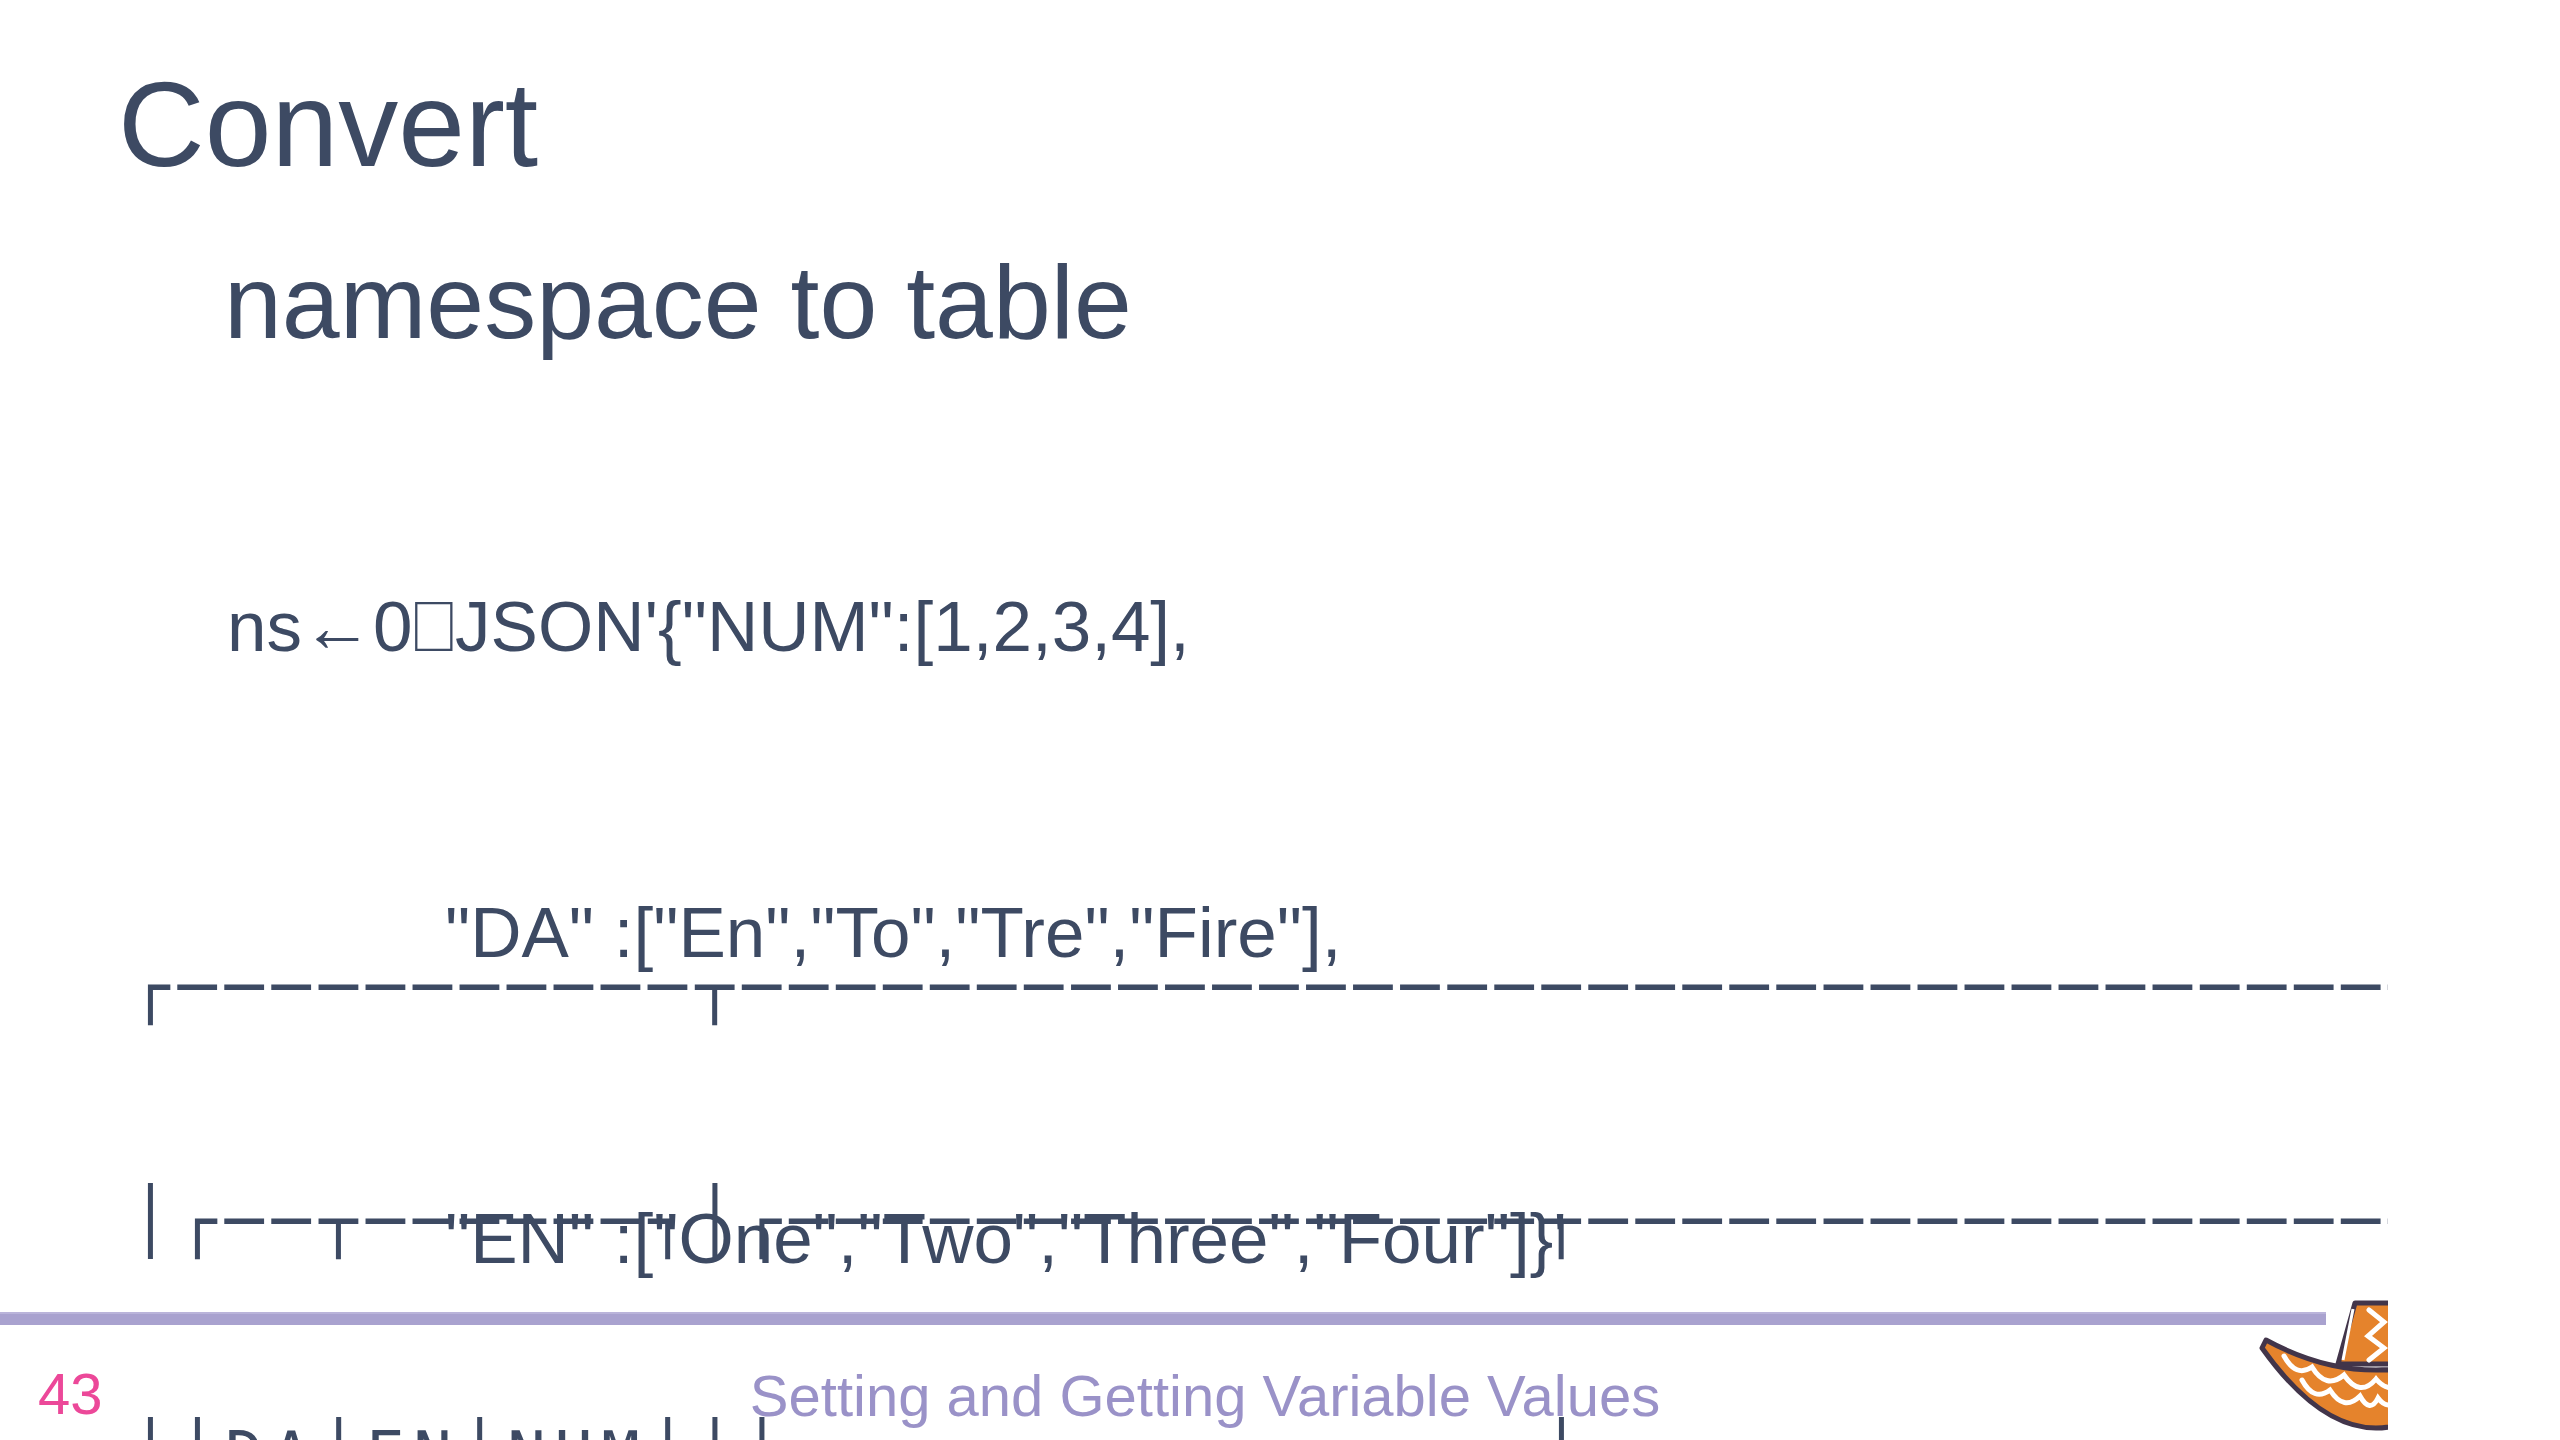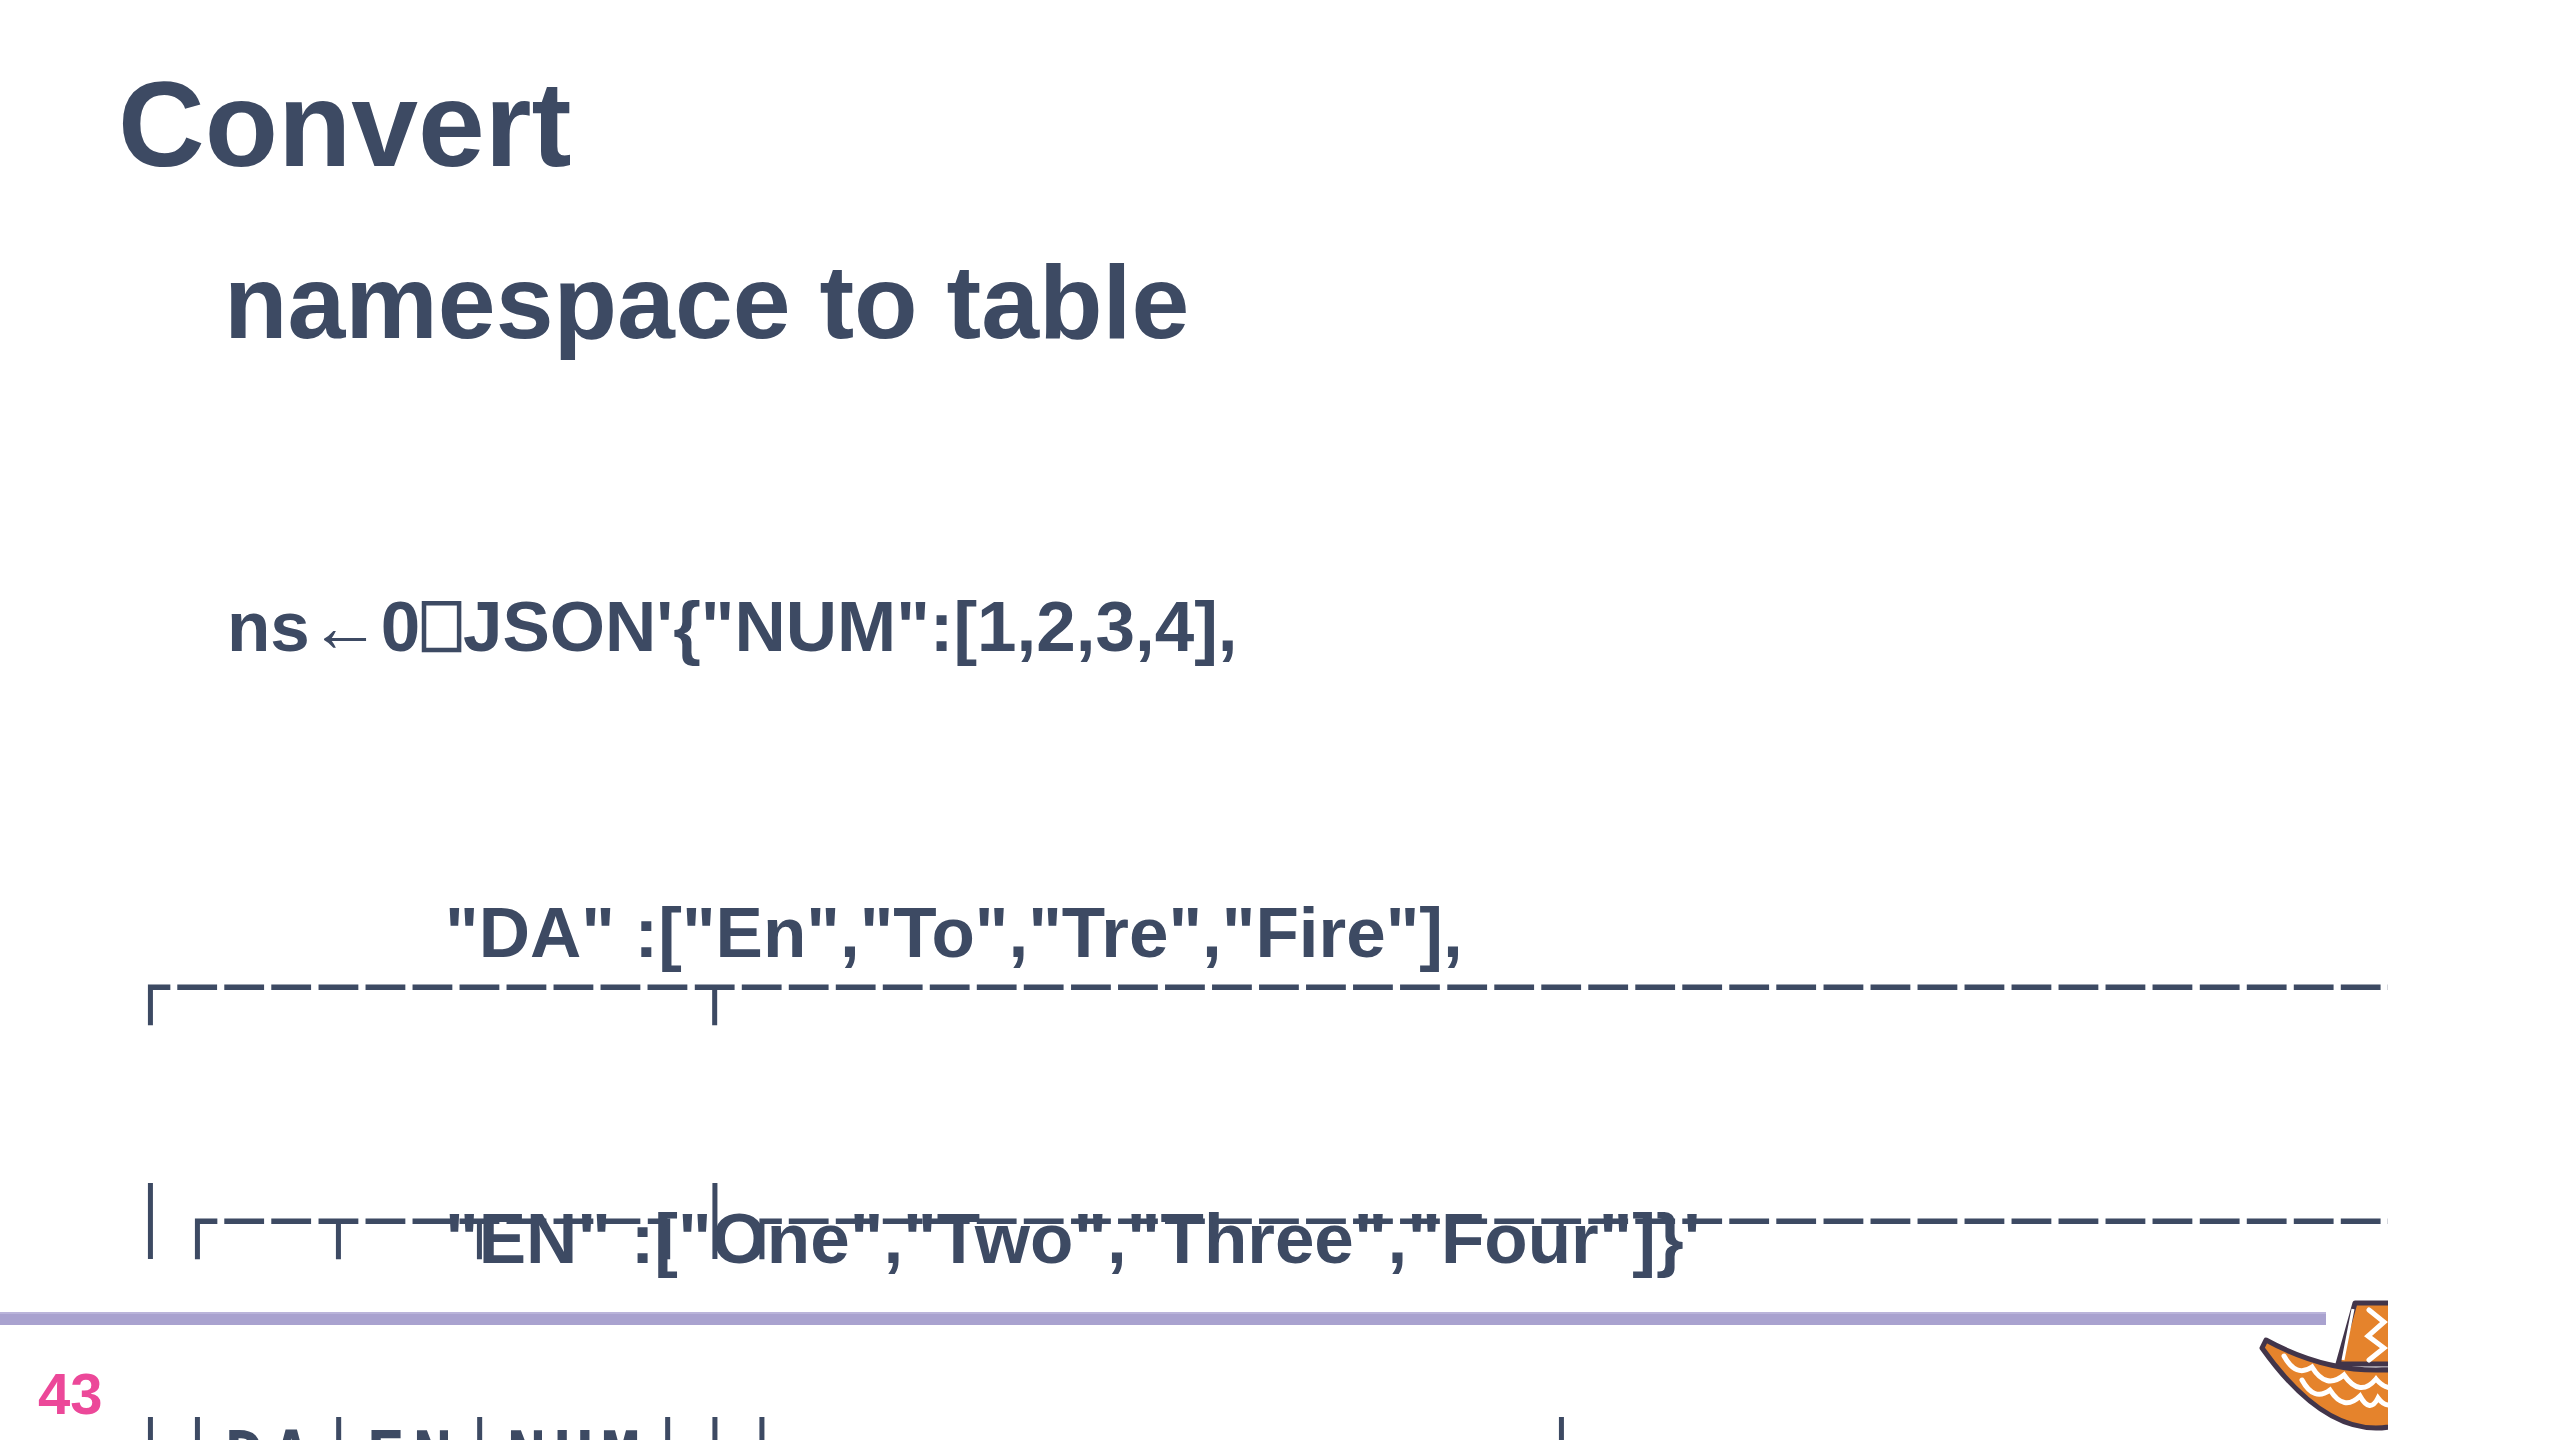--- a/index.html
+++ b/index.html
@@ -3,21 +3,20 @@
 <meta charset="utf-8">
 <style>
   html,body{margin:0;padding:0;background:#ffffff;}
   .slide{
     position:relative;
     width:2388px;height:1440px;
     background:#ffffff;
     overflow:hidden;
     font-family:"Liberation Sans","DejaVu Sans",sans-serif;
     color:#3d4a63;
-    font-weight:bold;
   }
   .title-line1{
     position:absolute;left:118px;top:58px;
     font-size:120px;line-height:1.1;
     color:#3d4a63;white-space:pre;
   }
   .title-line2{
     position:absolute;left:224px;top:198px;
     font-size:104px;line-height:1.1;
     color:#3d4a63;white-space:pre;margin-top:47px;
@@ -82,20 +81,21 @@
     <div class="output-line">││DA│EN│NUM│││┌──┬──┬───┬────┐│┌───┬───┬─────┬────┐│1 2 3 4││</div>
     
     
     
     
   </div>
 
   <div class="footer-rule"></div>
 
   <div class="page-number">43</div>
+  <div class="footer-caption">Setting and Getting Variable Values</div>
 
   <svg class="logo" viewBox="0 0 240 140" xmlns="http://www.w3.org/2000/svg" aria-hidden="true">
 
     <rect x="70" y="7" width="100" height="22" fill="#ffffff"></rect>
 
     <path d="M10 40 Q120 100 230 40 L234 48 Q120 208 6 48 Z" fill="#e5832c" stroke="#42354a" stroke-width="5" stroke-linejoin="round"></path>
 
     <path d="M99 3 L141 3 L158 64 L82 64 Z" fill="#e5832c" stroke="#42354a" stroke-width="5" stroke-linejoin="round"></path>
 
     <path d="M28 56 Q40 78 56 67 Q70 90 88 75 Q104 98 120 79 Q136 98 152 75 Q170 90 184 67 Q200 78 212 56" fill="none" stroke="#ffffff" stroke-width="5" stroke-linecap="round"></path>

